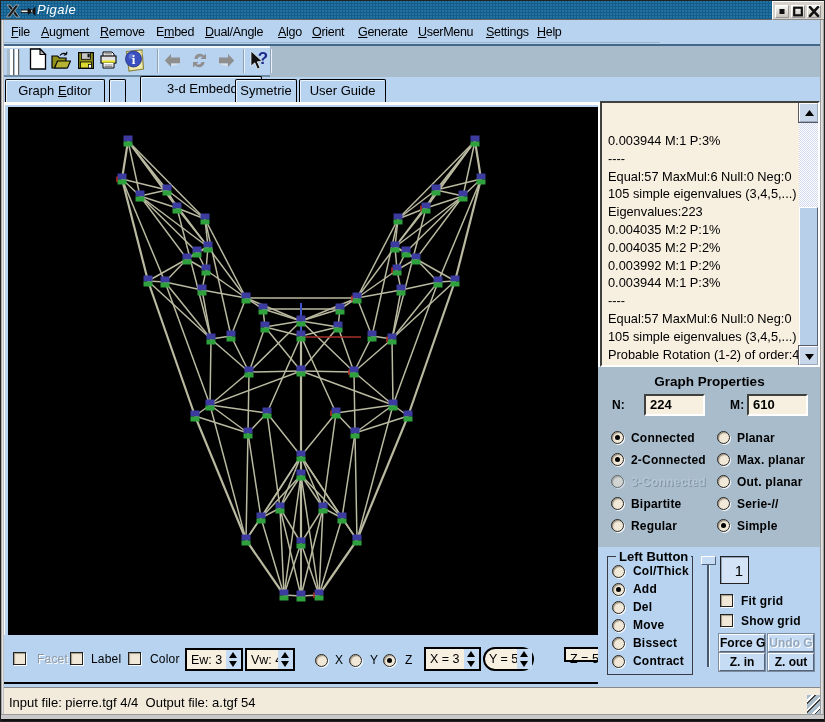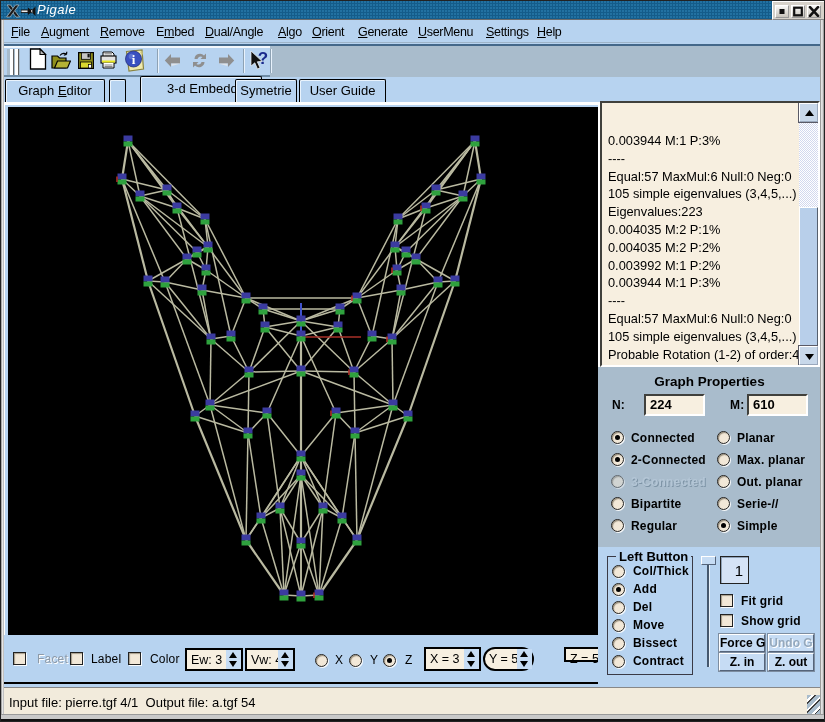--- a/index.html
+++ b/index.html
@@ -623,21 +623,21 @@
     <div class="check" style="left:122px; top:47px;"></div>
     <span class="lbl" style="left:143px; top:47px;">Fit grid</span>
     <div class="check" style="left:122px; top:67px;"></div>
     <span class="lbl" style="left:143px; top:67px;">Show grid</span>
     <div class="btn" style="left:121px; top:87px; width:46px; height:18px; line-height:16px;">Force G</div>
     <div class="btn" style="left:170px; top:87px; width:46px; height:18px; line-height:16px; color:#94a8bc; text-shadow:1px 1px 0 #fff;">Undo G</div>
     <div class="btn" style="left:121px; top:106px; width:46px; height:18px; line-height:16px;">Z. in</div>
     <div class="btn" style="left:170px; top:106px; width:46px; height:18px; line-height:16px;">Z. out</div>
   </div>
   <div id="statusbar">
-      <span class="tx">Input file: pierre.tgf 4/1  Output file: a.tgf 54</span>
+      <span class="tx">Input file: pierre.tgf 4/4  Output file: a.tgf 54</span>
       <div id="grip"></div>
     </div>
   <div id="graybar"></div>
   <div id="blackbottom"></div>
   <div id="lridge" style="position:absolute; left:1px; top:20px; width:3px; height:694px; background:linear-gradient(90deg,#888,#f8f8f8 60%,#999);"></div>
   <div id="rridge" style="position:absolute; left:820px; top:20px; width:4px; height:694px; background:linear-gradient(90deg,#777,#f8f8f8 45%,#888);"></div>
   <div id="winborder"></div>
 </div>
 
 </body></html>

